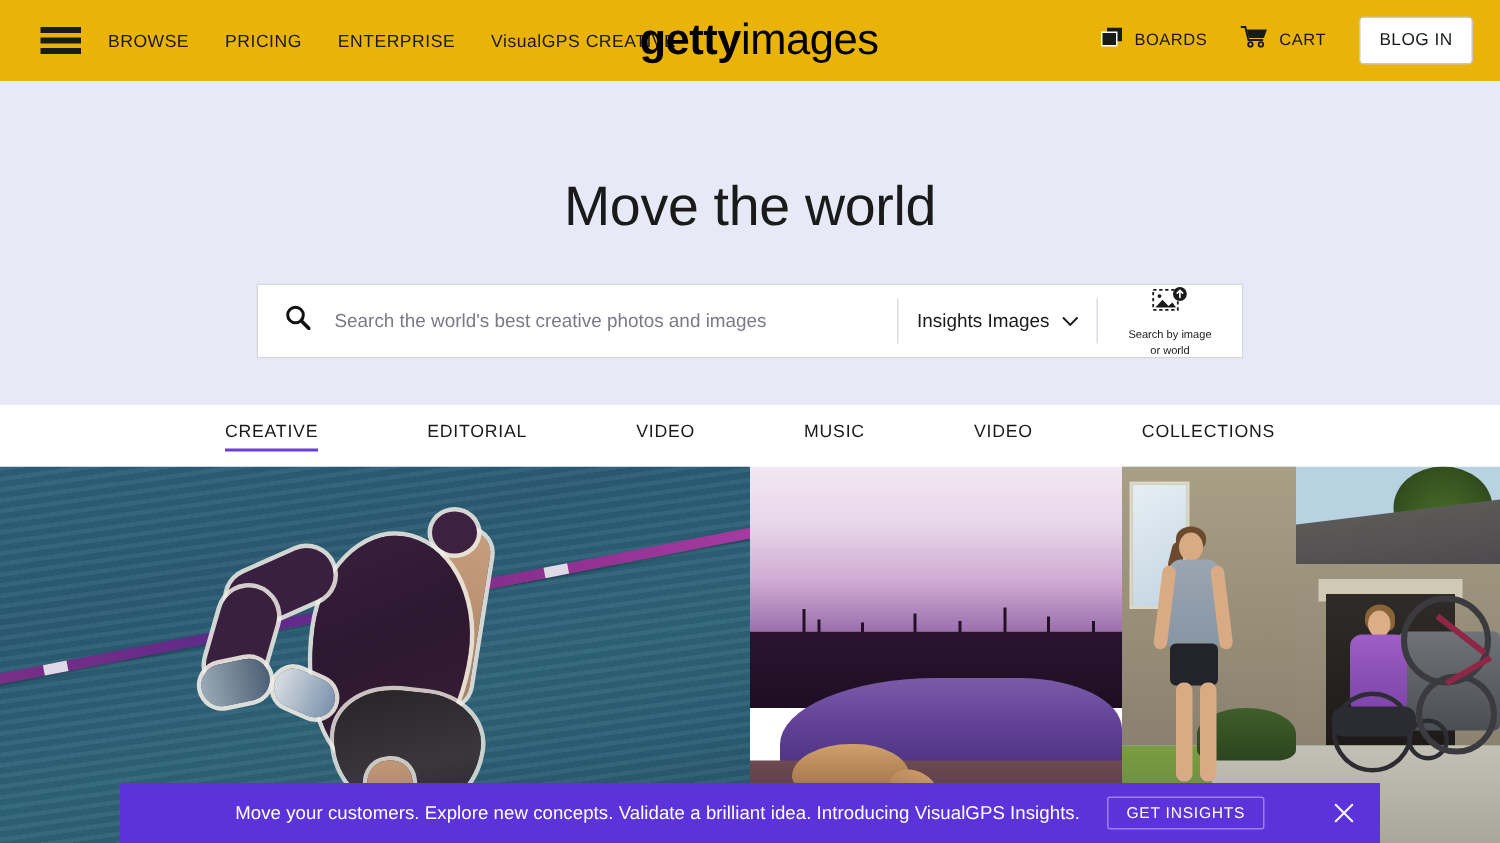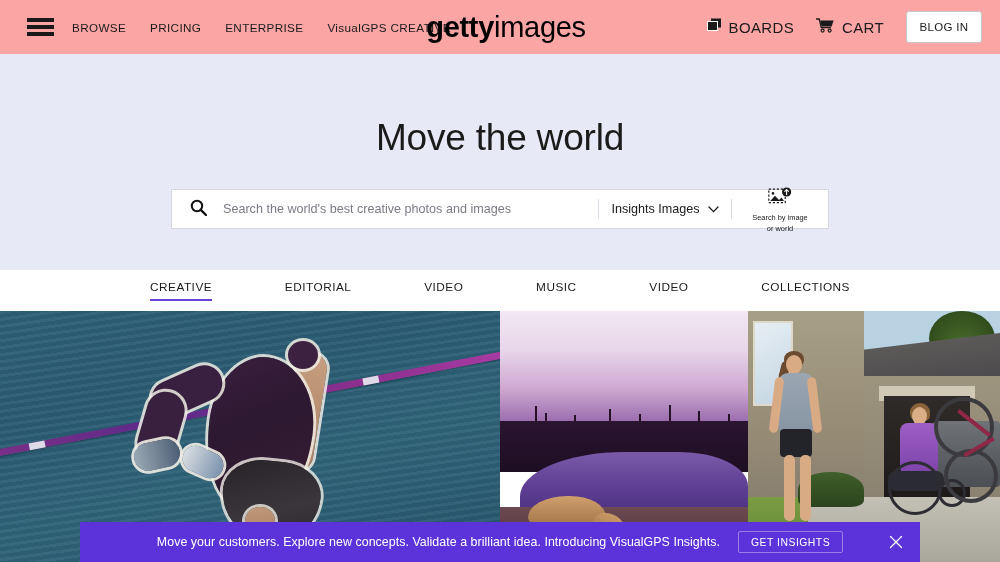--- a/index.html
+++ b/index.html
@@ -7,21 +7,21 @@
     width: 1000px; height: 562px;
     font-family: "Liberation Sans", sans-serif;
     background: #ffffff;
     overflow: hidden;
   }
   #page { position: relative; width: 1000px; height: 562px; overflow: hidden; }
 
   
   .topbar {
     position: absolute; top: 0; left: 0; width: 1000px; height: 54px;
-    background: #fca5a5;
+    background: #eab308;
     display: flex; align-items: center;
   }
   .topbar-left { display: flex; align-items: center; padding-left: 27px; }
   .hamburger { width: 27px; height: 18px; display: flex; flex-direction: column;
                justify-content: space-between; cursor: pointer; margin-right: 18px; }
   .hamburger span { display: block; width: 27px; height: 3.6px; background: #1a1a1a; border-radius: 0; }
   .topnav-link {
     font-size: 11.7px; letter-spacing: 0.35px; color: #1a1a1a;
     text-decoration: none; margin-right: 24px; white-space: nowrap; cursor: pointer;
   }
@@ -32,38 +32,38 @@
     font-size: 29px; line-height: 36px; color: #000; letter-spacing: -0.3px;
   }
   .logo b { font-weight: 700; }
   .logo span.light { font-weight: 400; }
 
   .topbar-right {
     position: absolute; right: 18px; top: 0; height: 54px;
     display: flex; align-items: center; gap: 0;
   }
   .iconlink { display: flex; align-items: center; gap: 7px; margin-right: 22px; cursor: pointer; }
-  .iconlink .lbl { font-size: 15px; letter-spacing: 0.35px; color: #1a1a1a; }
+  .iconlink .lbl { font-size: 11px; letter-spacing: 0.35px; color: #1a1a1a; }
   .signin-btn {
     width: 76px; height: 32px; border: 1px solid #c8c8c8; border-radius: 3px;
     background: #fff; font-size: 11.5px; letter-spacing: 0.3px; color: #1a1a1a;
     cursor: pointer; font-family: "Liberation Sans", sans-serif;
   }
 
   
   .hero {
     position: absolute; top: 54px; left: 0; width: 1000px; height: 216px;
     background: #e7e9f7;
   }
   .hero-title {
     position: absolute; top: 62px; left: 0; width: 1000px; text-align: center;
     font-size: 37px; line-height: 44px; color: #1a1a1a; font-weight: 400; letter-spacing: -0.2px;
   }
   .searchbar {
-    position: absolute; top: 135px; left: 171px; width: 658px; height: 40px;
+    position: absolute; top: 135px; left: 171px; width: 658px; height: 50px;
     background: #ffffff; border: 1px solid #d6d6de; display: flex; align-items: stretch;
   }
   .search-field { flex: 1; display: flex; align-items: center; padding-left: 18px; }
   .search-input {
     border: 0; outline: 0; flex: 1; height: 100%;
     font-size: 12.6px; color: #5a5a64; background: transparent;
     font-family: "Liberation Sans", sans-serif; padding-left: 16px;
   }
   .search-input::placeholder { color: #7b7b86; }
   .seg-divider { width: 1px; background: #dcdce4; margin: 9px 0; }

